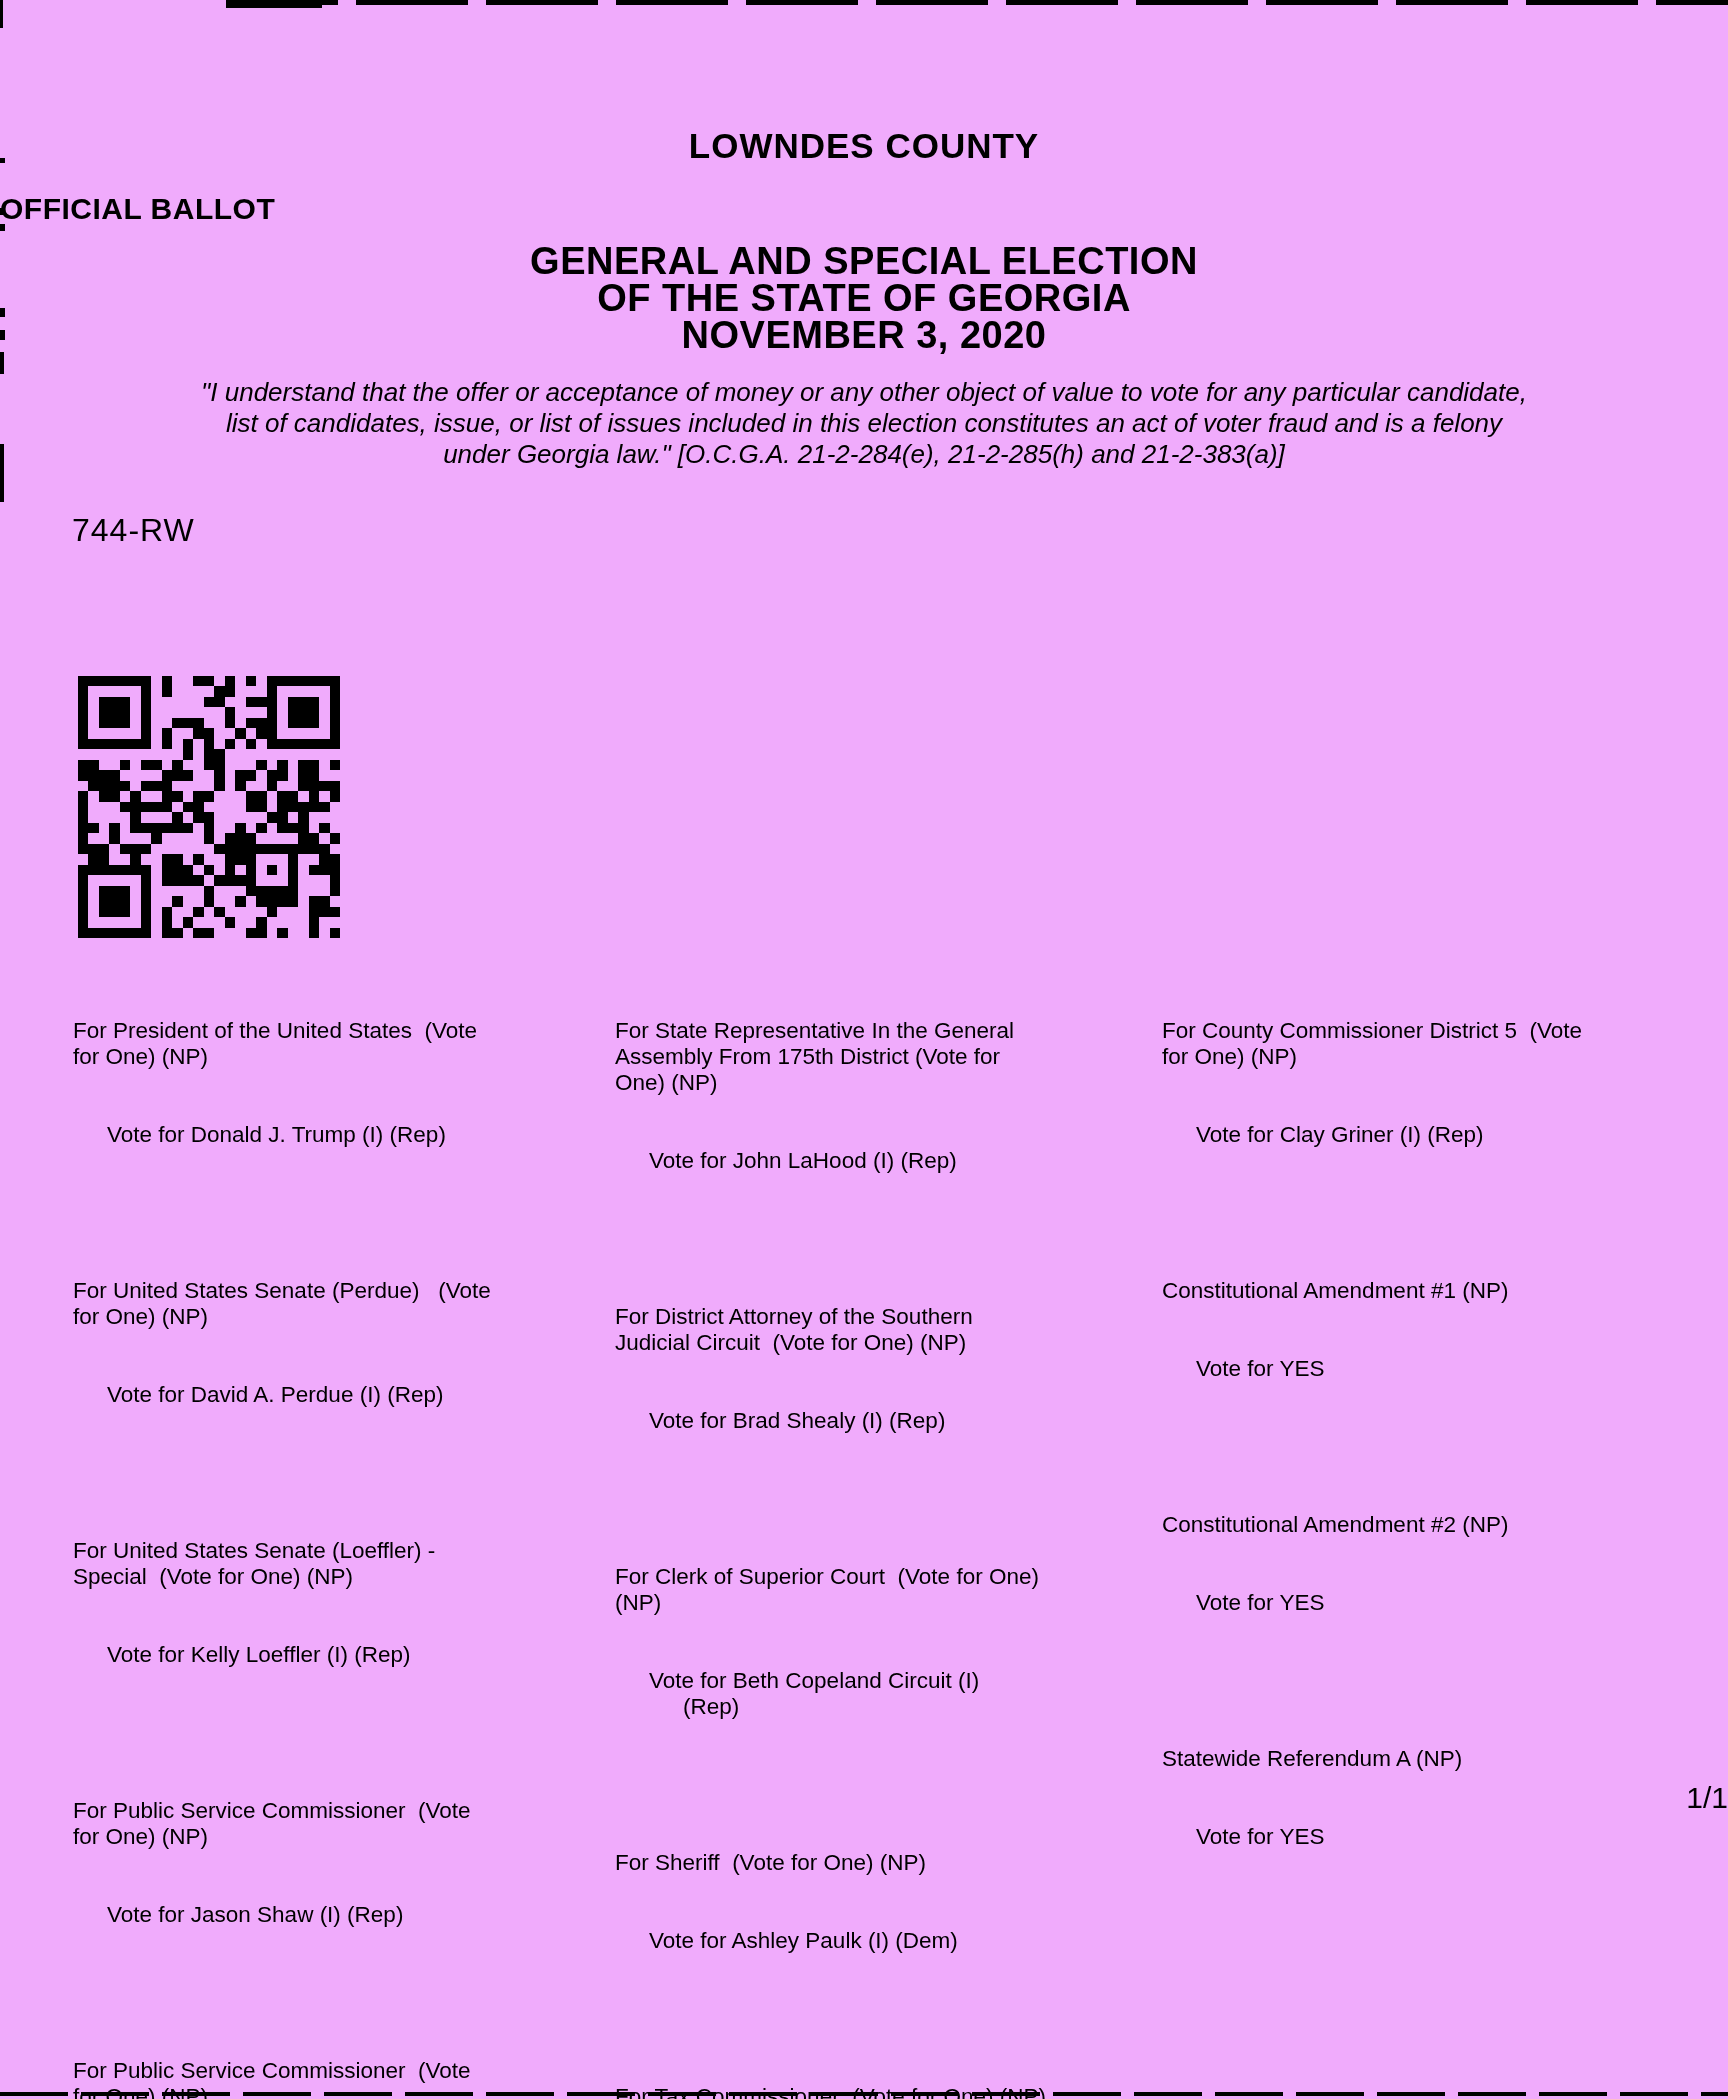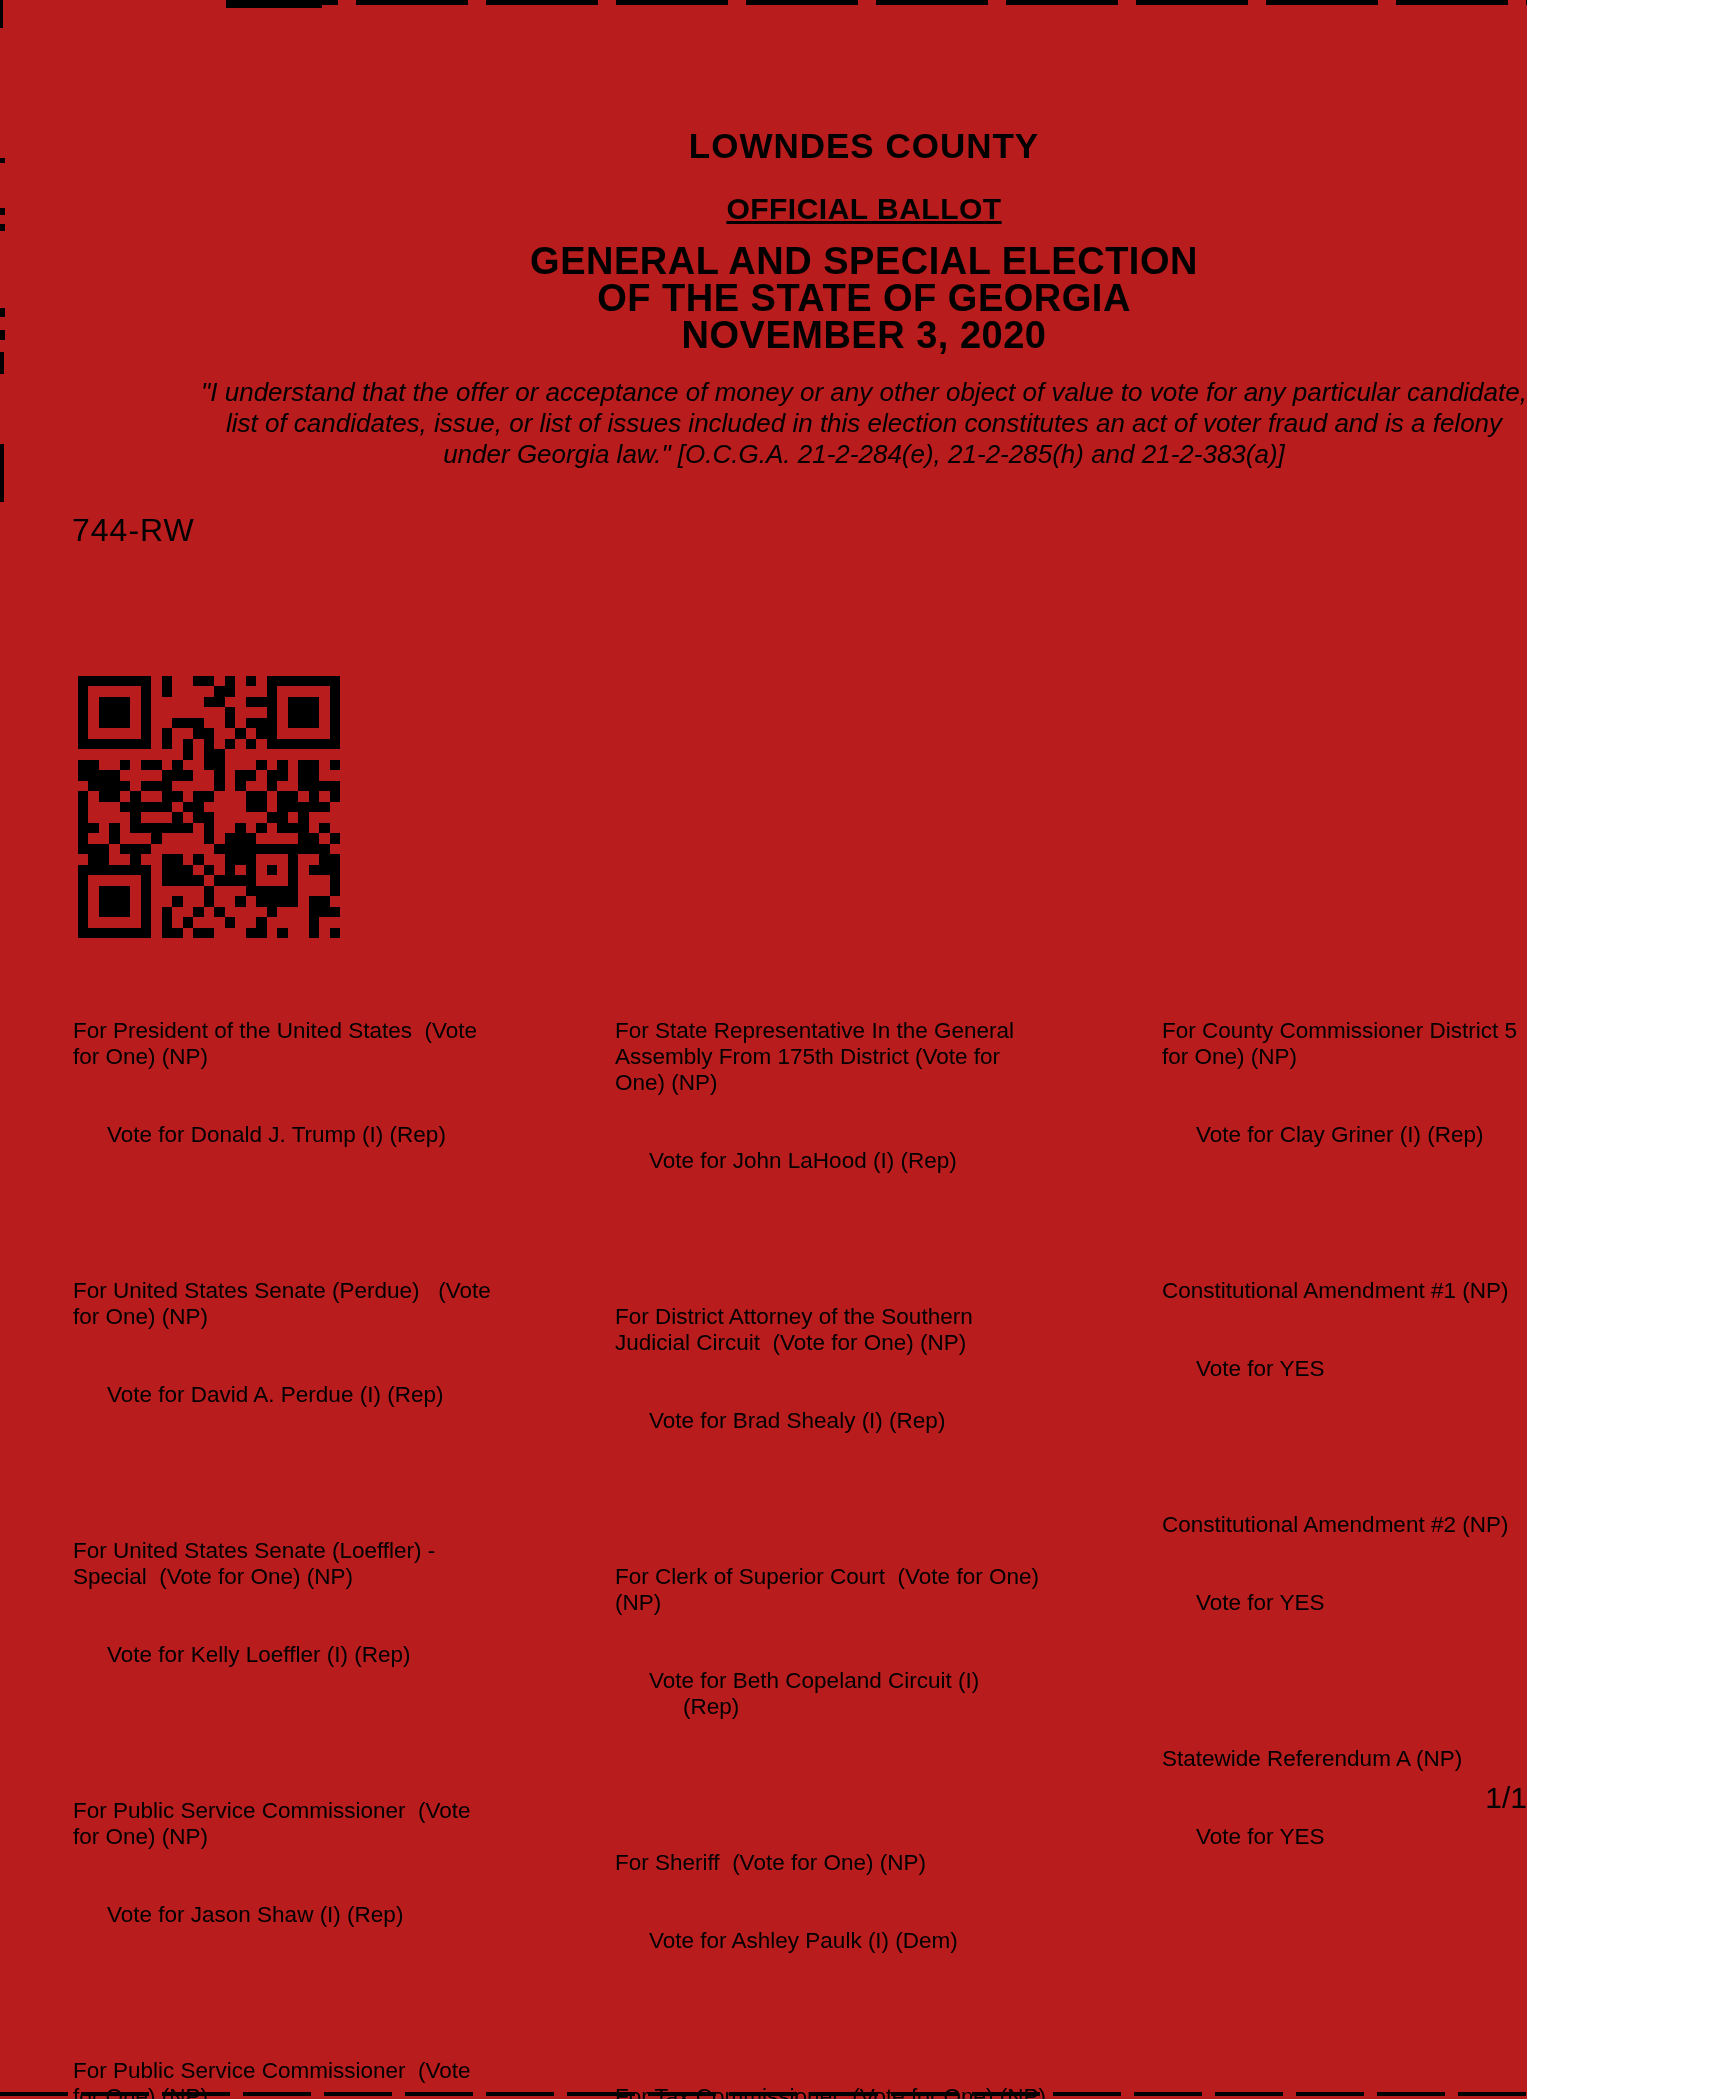--- a/index.html
+++ b/index.html
@@ -1,18 +1,18 @@
 <!DOCTYPE html>
 <html><head>
 <meta charset="utf-8">
 <style>
   html,body { margin:0; padding:0; background:#ffffff; }
   .page {
-    position:relative; width:1527px; height:2099px;
-    background:#b91c1c; color:#000000;
+    position:relative; width:1728px; height:2099px;
+    background:#f0abfc; color:#000000;
     font-family:"Liberation Sans", sans-serif;
     overflow:hidden;
   }
   
   .top-edge {
     position:absolute; top:0; left:226px; right:0; height:5px;
     background:repeating-linear-gradient(90deg,#000 0 112px, transparent 112px 130px);
   }
   .top-edge-blob { position:absolute; top:0; left:226px; width:96px; height:8px; background:#000; }
   .corner-mark { position:absolute; top:0; left:0; width:3px; height:28px; background:#000; }
@@ -28,22 +28,22 @@
   .lm5 { top:330px; height:10px; }
   .lm6 { top:352px; height:22px; width:4px; }
   .lm7 { top:444px; height:58px; width:4px; }
 
   
   .header-county {
     position:absolute; top:126px; left:0; width:1728px; text-align:center;
     font-size:35px; font-weight:700; letter-spacing:1px;
   }
   .header-ballot {
-    position:absolute; top:192px; left:0; width:1728px; text-align:center;
-    font-size:30px; font-weight:700; letter-spacing:0.5px;text-decoration:underline;
+    position:absolute; top:192px; left:0; width:1728px; text-align:left;
+    font-size:30px; font-weight:700; letter-spacing:0.5px;
   }
   .header-election {
     position:absolute; top:243px; left:0; width:1728px; text-align:center;
     font-size:38px; font-weight:700; line-height:37px; letter-spacing:0.5px;
     white-space:pre-wrap;
   }
   .disclaimer {
     position:absolute; top:377px; left:34px; width:1660px; text-align:center;
     font-style:italic; font-size:26px; line-height:31px; white-space:pre-wrap;
   }

